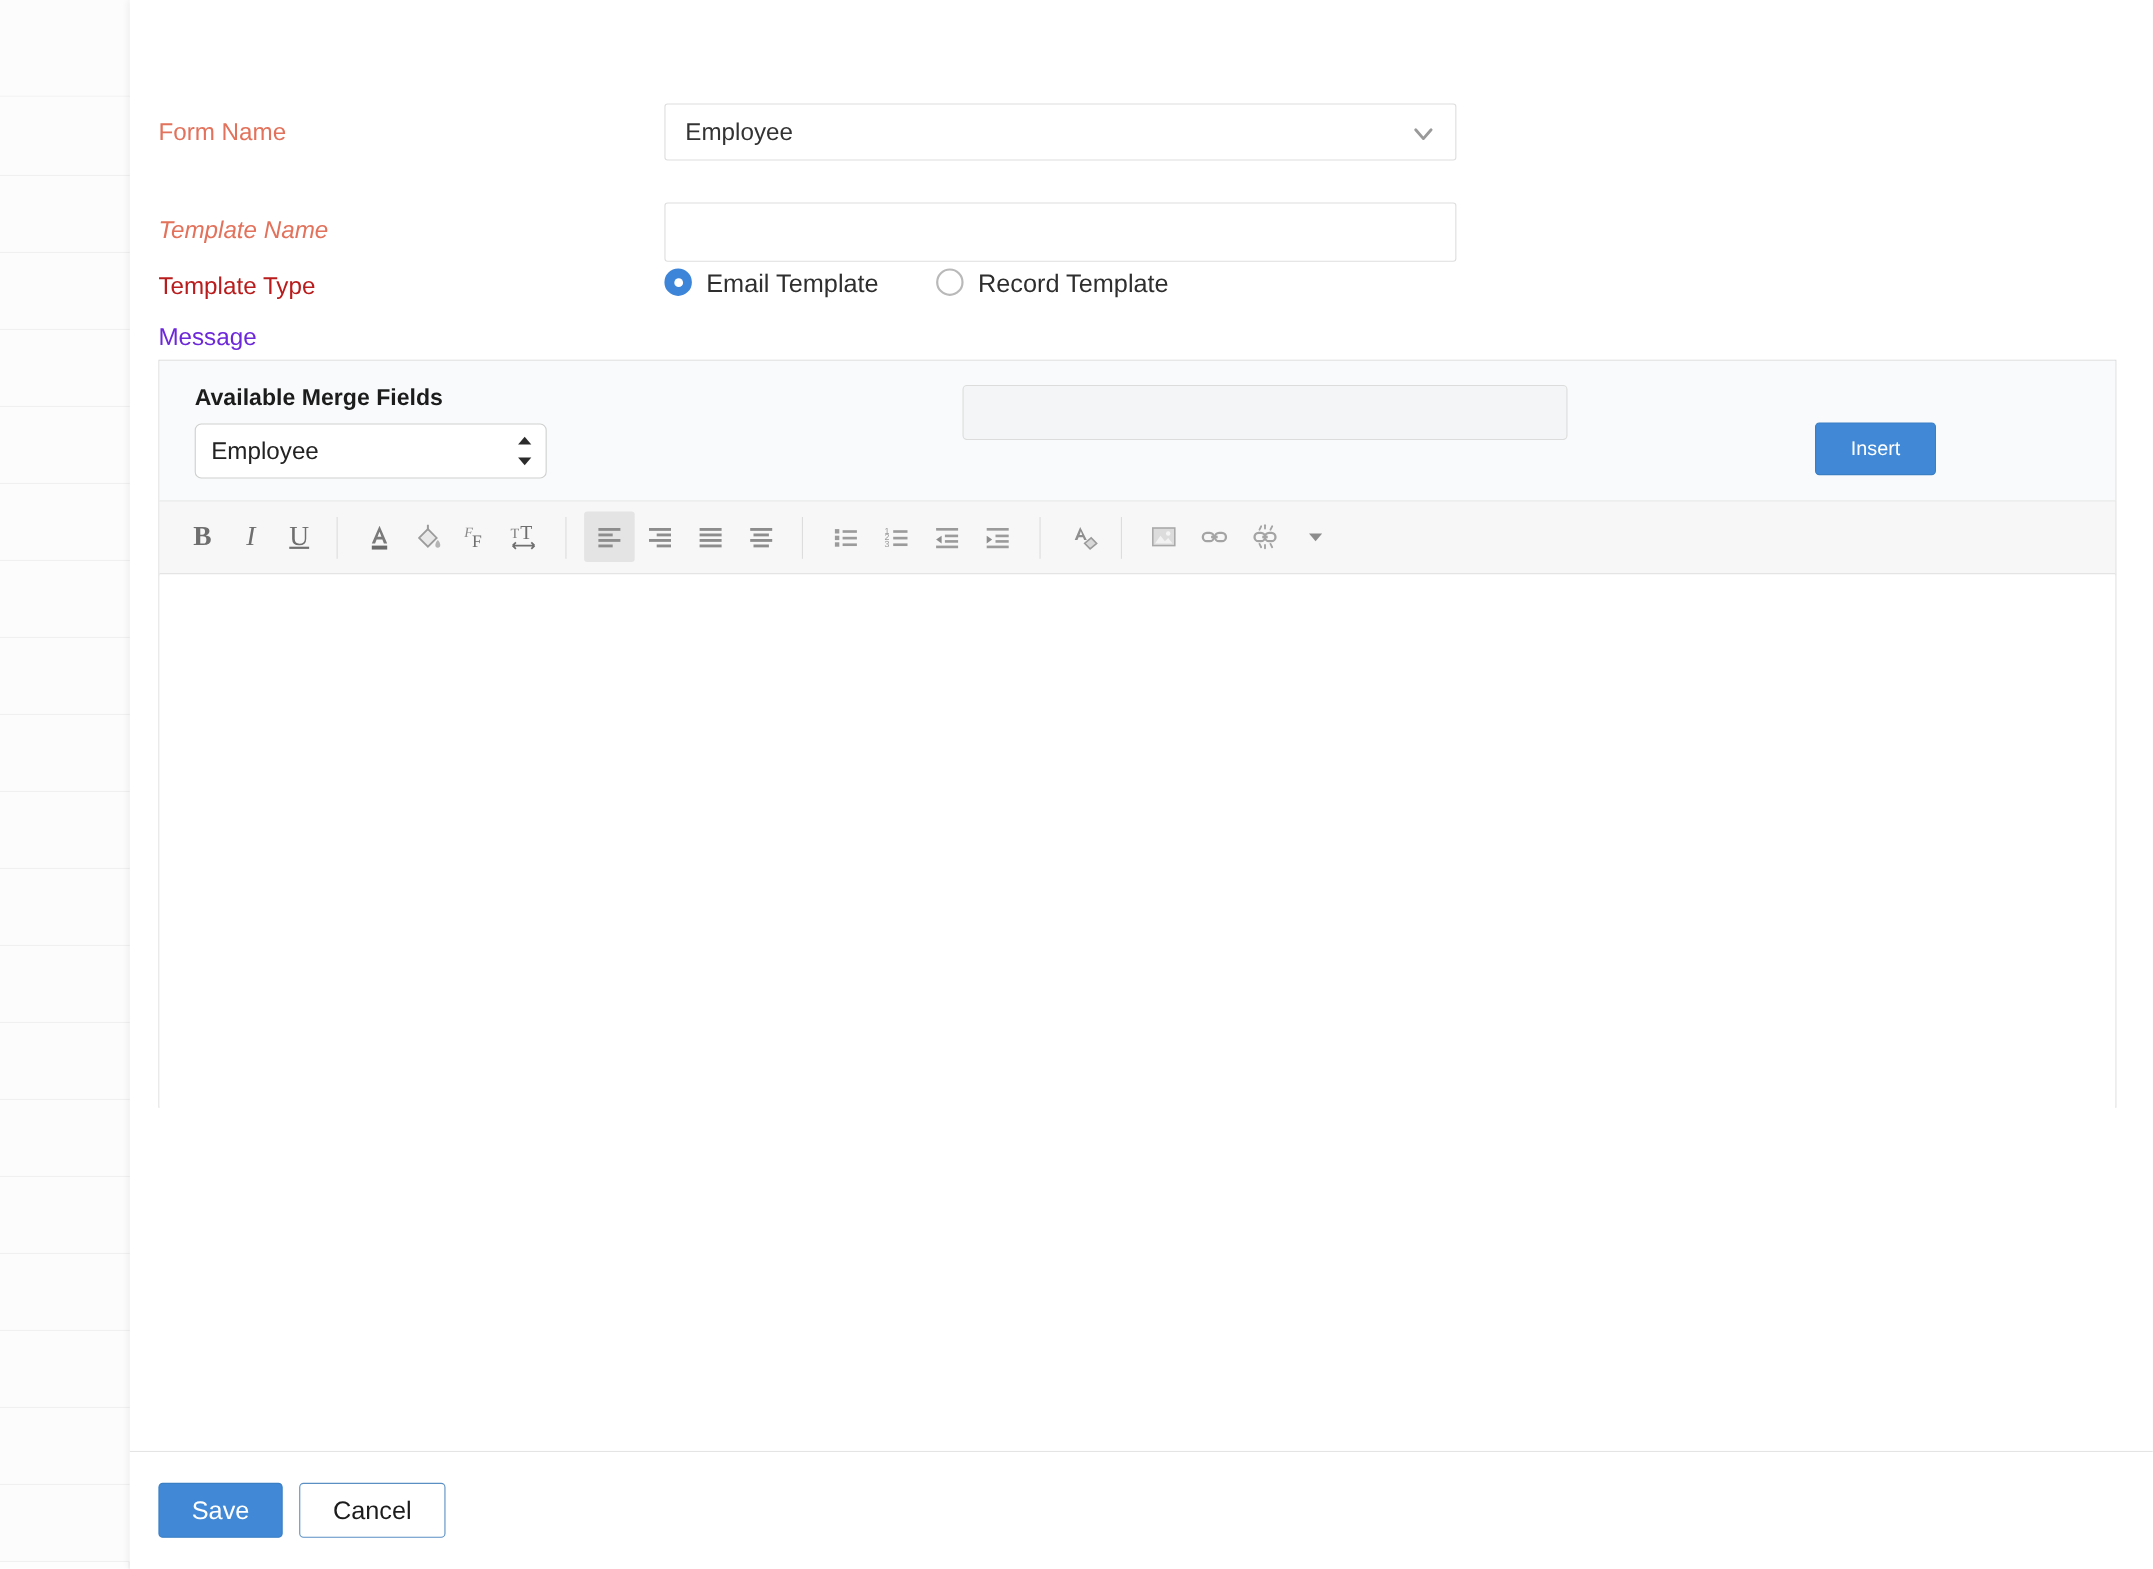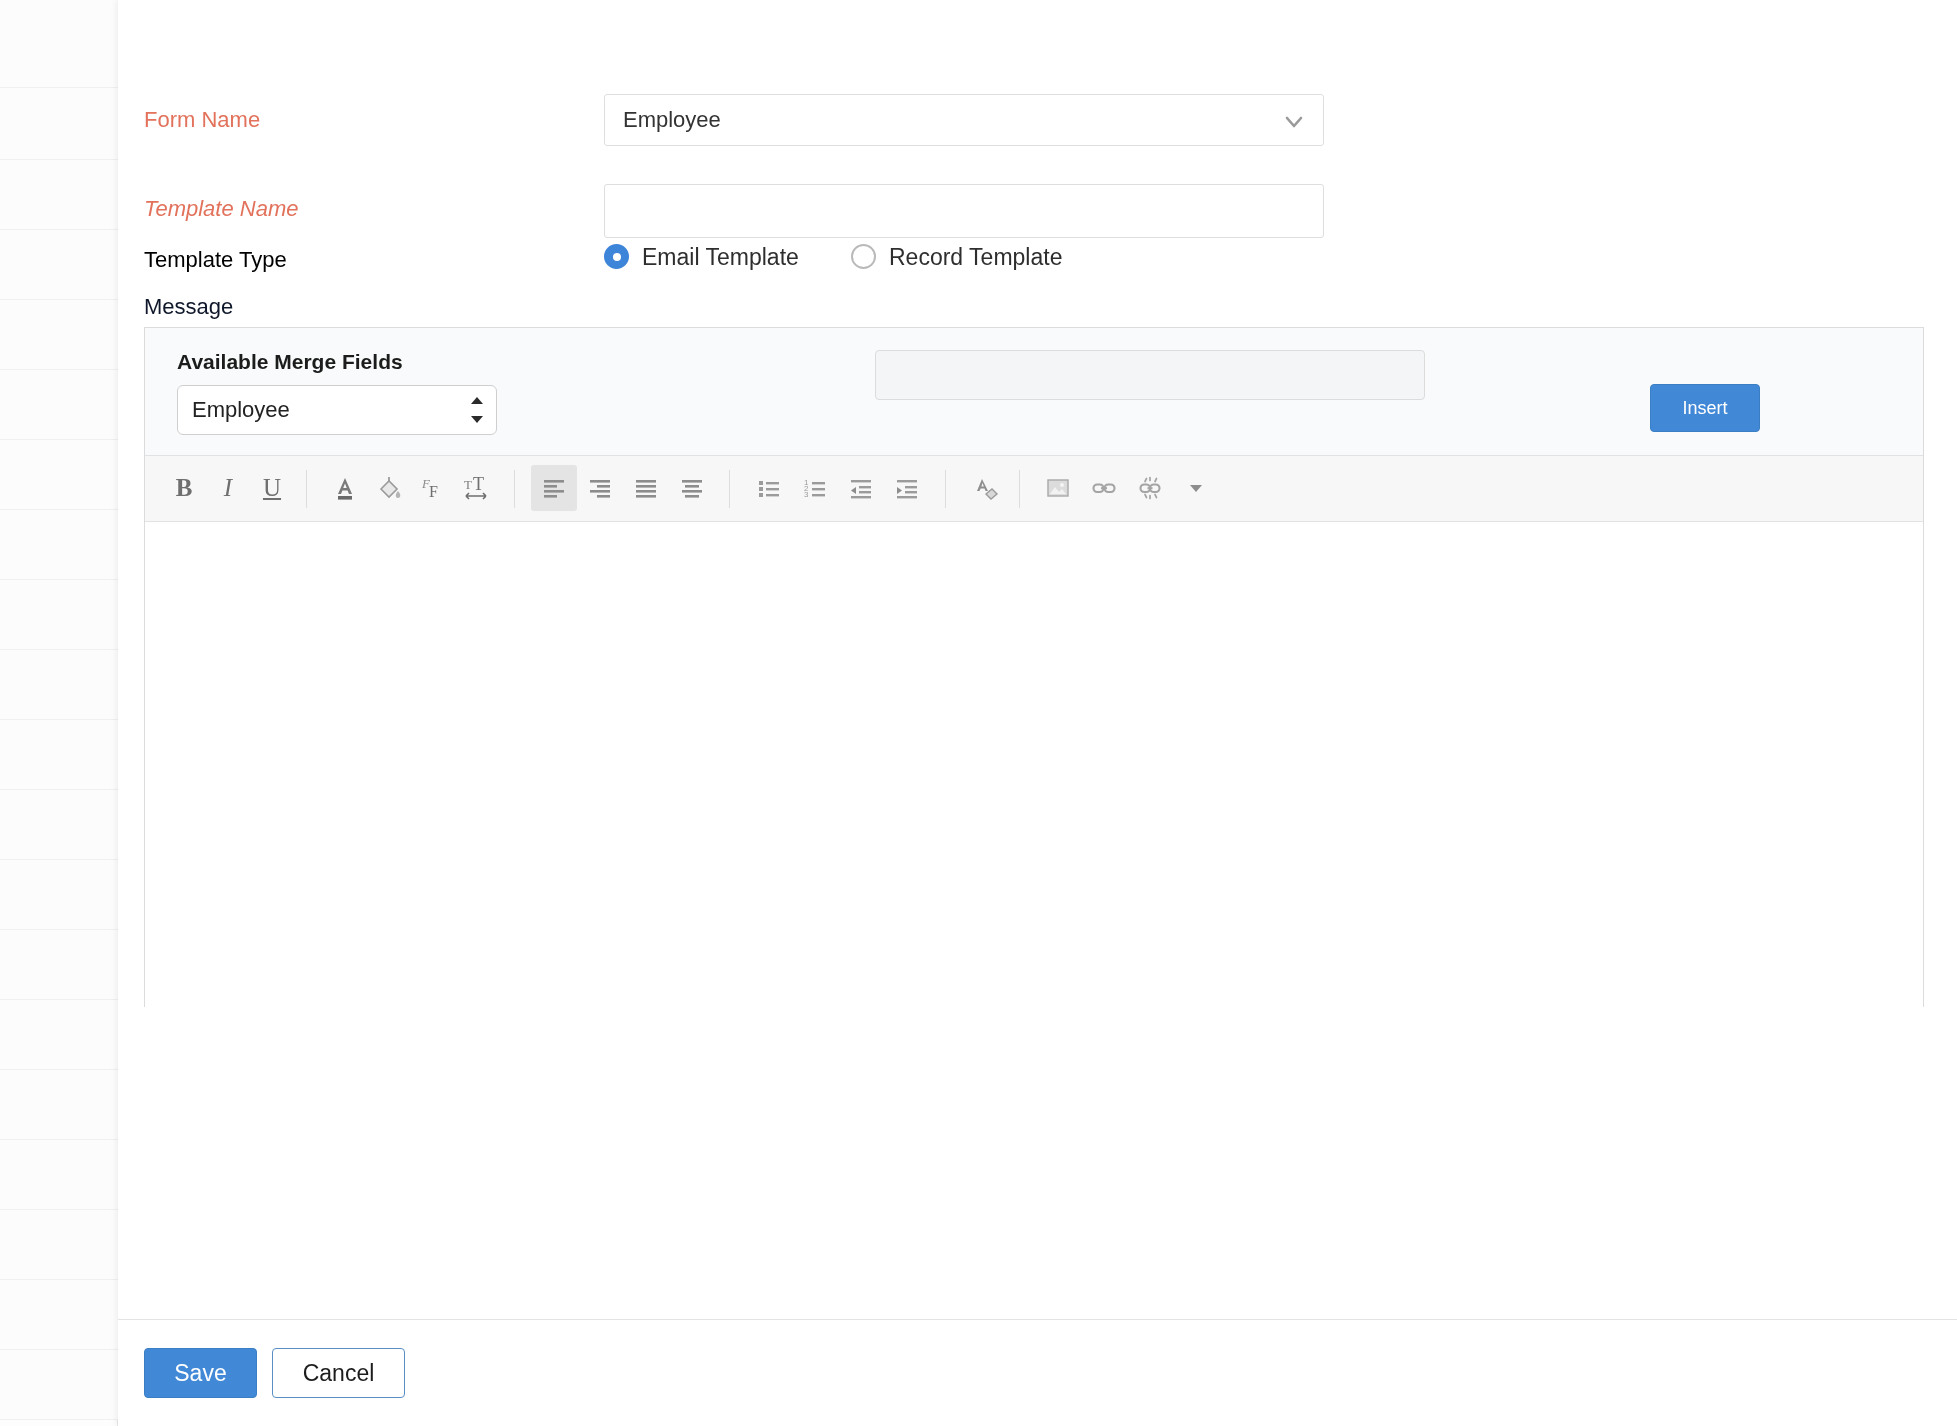--- a/index.html
+++ b/index.html
@@ -70,21 +70,21 @@
   }
 
   .field-row {
     position: absolute;
     left: 0; width: 100%;
   }
   .field-label {
     position: absolute;
     left: 26px;
     font-size: 22px;
-    color: #000000;
+    color: #b91c1c;
     white-space: nowrap;
   }
   .field-label.req { color: #e2725b; }
 
   .ctl-col { position: absolute; left: 486px; }
 
   
   .styled-select {
     position: relative;
     width: 720px; height: 52px;
@@ -150,21 +150,21 @@
     font-size: 23px;
     color: #2e2e2e;
     white-space: nowrap;
   }
 
   
   #message-label {
     position: absolute;
     left: 26px; top: 232px;
     font-size: 22px;
-    color: #0f172a;
+    color: #6d28d9;
   }
   #editor-container {
     position: absolute;
     left: 26px; top: 265px;
     width: 1780px; height: 680px;
     border: 1px solid #dcdcdc;
     background: #fff;
   }
 
   #merge-panel {

